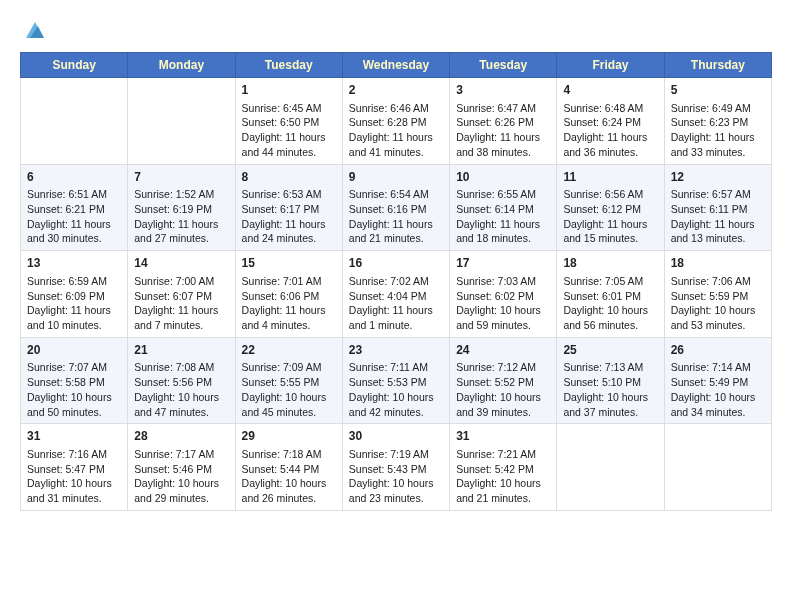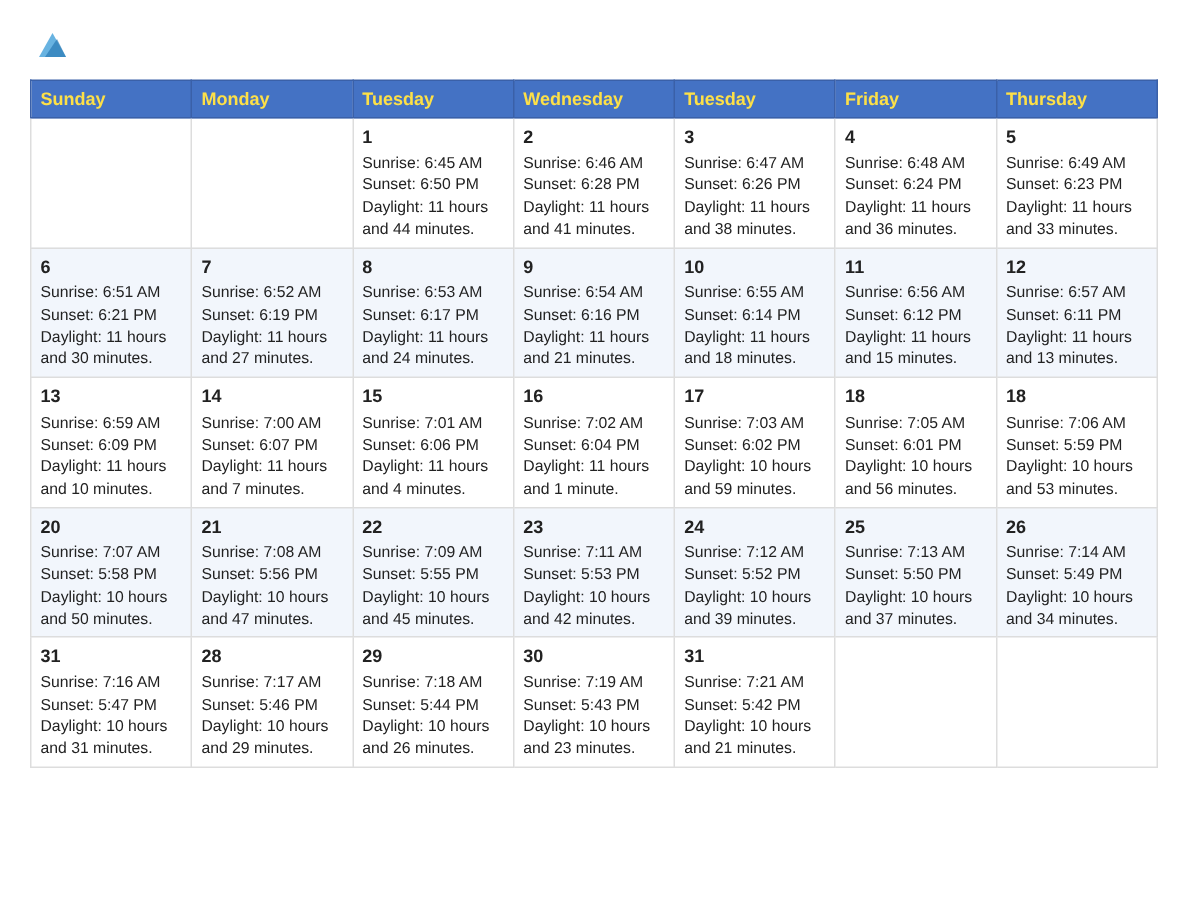--- a/index.html
+++ b/index.html
@@ -41,22 +41,22 @@
       font-weight: normal;
       color: #555;
     }
     table {
       width: 100%;
       border-collapse: collapse;
       font-size: 11px;
     }
     thead th {
       background: #4472c4;
-      color: #fde047;
-      text-align: left;
+      color: #fef9c3;
+      text-align: center;
       padding: 5px 6px;
       font-size: 12px;
       font-weight: bold;
       border: 1px solid #3a60a8;
     }
     tbody tr {
       vertical-align: top;
     }
     tbody td {
       border: 1px solid #ddd;
@@ -166,21 +166,21 @@
         <tr>
           <td>
             <span class="day-num">6</span>
             <div class="cell-content">Sunrise: 6:51 AM
 Sunset: 6:21 PM
 Daylight: 11 hours
 and 30 minutes.</div>
           </td>
           <td>
             <span class="day-num">7</span>
-            <div class="cell-content">Sunrise: 6:52 AM
+            <div class="cell-content">Sunrise: 1:52 AM
 Sunset: 6:19 PM
 Daylight: 11 hours
 and 27 minutes.</div>
           </td>
           <td>
             <span class="day-num">8</span>
             <div class="cell-content">Sunrise: 6:53 AM
 Sunset: 6:17 PM
 Daylight: 11 hours
 and 24 minutes.</div>
@@ -232,21 +232,21 @@
           <td>
             <span class="day-num">15</span>
             <div class="cell-content">Sunrise: 7:01 AM
 Sunset: 6:06 PM
 Daylight: 11 hours
 and 4 minutes.</div>
           </td>
           <td>
             <span class="day-num">16</span>
             <div class="cell-content">Sunrise: 7:02 AM
-Sunset: 6:04 PM
+Sunset: 4:04 PM
 Daylight: 11 hours
 and 1 minute.</div>
           </td>
           <td>
             <span class="day-num">17</span>
             <div class="cell-content">Sunrise: 7:03 AM
 Sunset: 6:02 PM
 Daylight: 10 hours
 and 59 minutes.</div>
           </td>
@@ -297,21 +297,21 @@
           <td>
             <span class="day-num">24</span>
             <div class="cell-content">Sunrise: 7:12 AM
 Sunset: 5:52 PM
 Daylight: 10 hours
 and 39 minutes.</div>
           </td>
           <td>
             <span class="day-num">25</span>
             <div class="cell-content">Sunrise: 7:13 AM
-Sunset: 5:50 PM
+Sunset: 5:10 PM
 Daylight: 10 hours
 and 37 minutes.</div>
           </td>
           <td>
             <span class="day-num">26</span>
             <div class="cell-content">Sunrise: 7:14 AM
 Sunset: 5:49 PM
 Daylight: 10 hours
 and 34 minutes.</div>
           </td>

